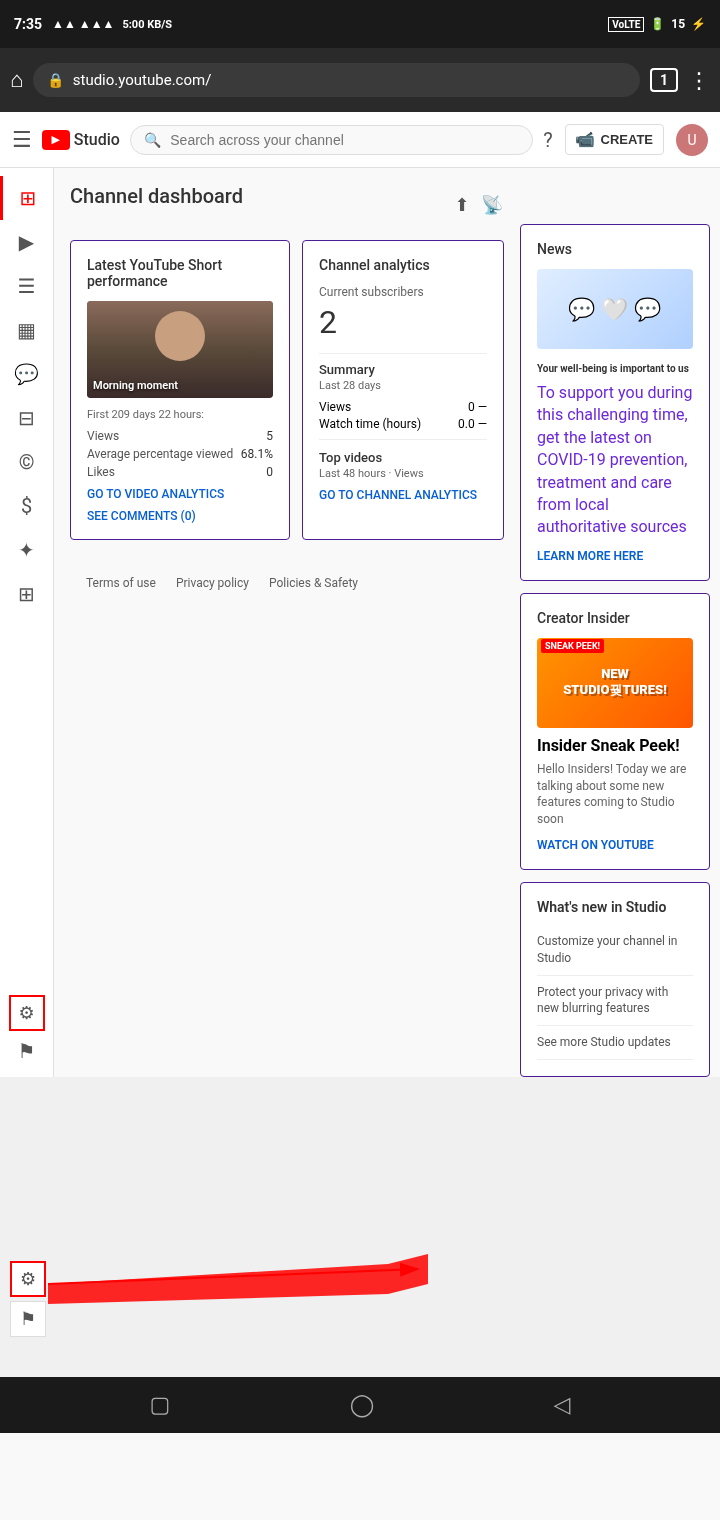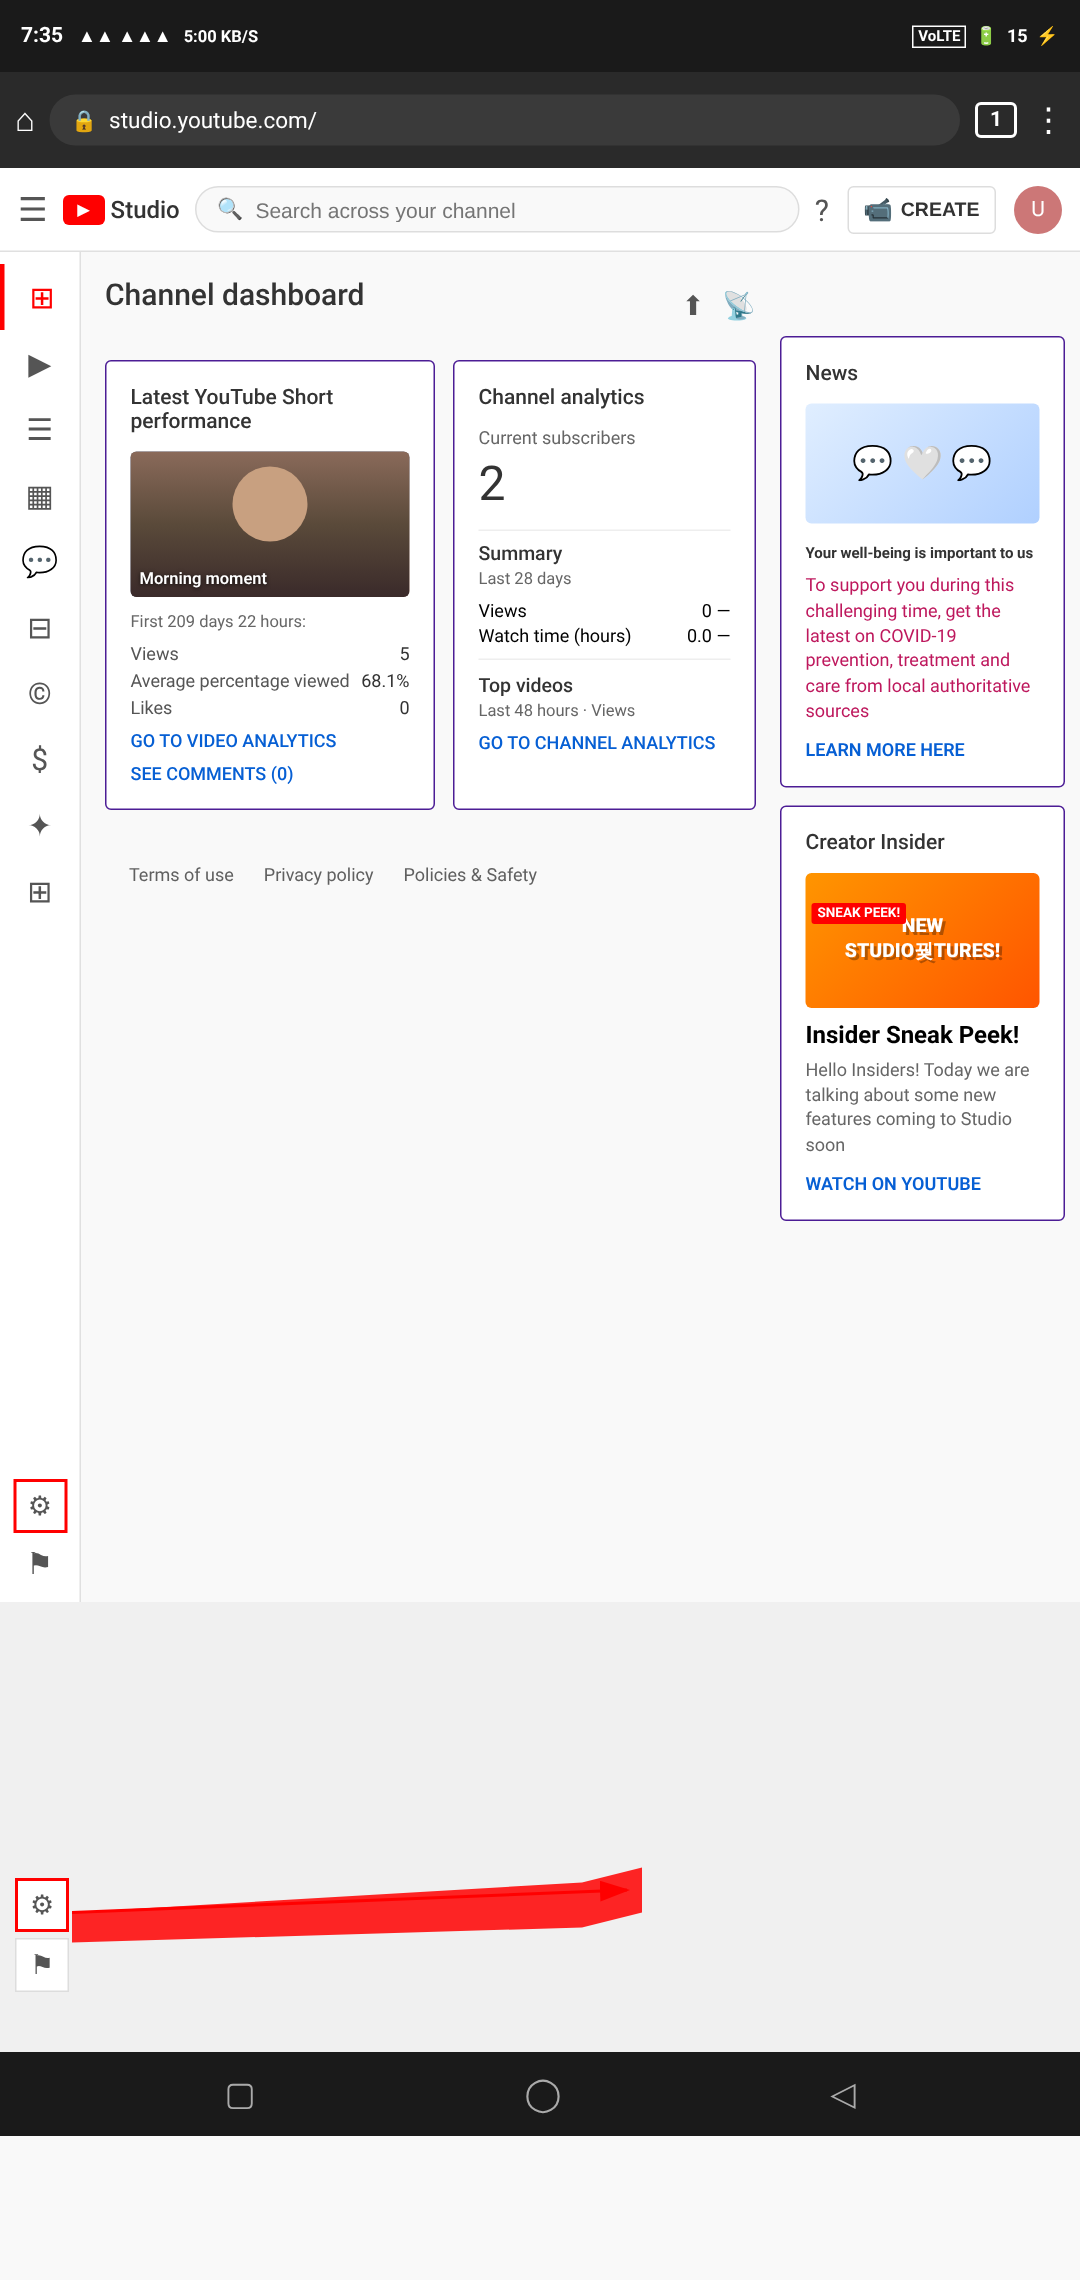--- a/index.html
+++ b/index.html
@@ -249,21 +249,21 @@
       justify-content: center;
       margin-bottom: 8px;
       position: relative;
       overflow: hidden;
     }
     .news-img::before {
       content: '💬 🤍 💬';
       font-size: 22px;
       color: #6699cc;
     }
-    .news-body p { font-size: 12px; color: #be185d; line-height: 1.4; margin: 6px 0; }
+    .news-body p { font-size: 16px; color: #6d28d9; line-height: 1.4; margin: 6px 0; }
     .news-body strong { font-size: 10px; color: #333; }
     .learn-link { font-size: 12px; color: #065fd4; cursor: pointer; font-weight: 600; }
 
     .creator-insider-img {
       width: 100%;
       height: 90px;
       background: linear-gradient(135deg, #ff9500 0%, #ff5500 100%);
       border-radius: 4px;
       display: flex;
       align-items: center;
@@ -276,21 +276,21 @@
       content: 'NEW\ASTUDIO\AFEATURES!';
       white-space: pre;
       text-align: center;
       font-size: 13px;
       font-weight: 900;
       color: white;
       text-shadow: 2px 2px 0 rgba(0,0,0,0.3);
     }
     .sneak-peek-badge {
       position: absolute;
-      top: 20px;
+      top: 1px;
       left: 4px;
       background: #ff0000;
       color: white;
       font-size: 9px;
       font-weight: bold;
       padding: 2px 4px;
       border-radius: 2px;
     }
     .watch-link { font-size: 12px; color: #065fd4; cursor: pointer; font-weight: 600; }
 
@@ -498,20 +498,26 @@
     <div class="card" style="margin-bottom: 12px;">
       <div class="card-title">Creator Insider</div>
       <div class="creator-insider-img">
         <span class="sneak-peek-badge">SNEAK PEEK!</span>
       </div>
       <strong>Insider Sneak Peek!</strong>
       <p style="font-size:12px; color:#666; margin: 6px 0; line-height:1.4;">Hello Insiders! Today we are talking about some new features coming to Studio soon</p>
       <a class="watch-link">WATCH ON YOUTUBE</a>
     </div>
 
+    <div class="card whats-new">
+      <div class="whats-new-title">What's new in Studio</div>
+      <div class="whats-new-item">Customize your channel in Studio</div>
+      <div class="whats-new-item">Protect your privacy with new blurring features</div>
+      <div class="whats-new-item">See more Studio updates</div>
+    </div>
   </div>
 
 </div>
 
 <div style="background: #f0f0f0; min-height: 300px; position: relative; display: flex; align-items: flex-end; padding-bottom: 30px;">
 
   <div style="position: absolute; bottom: 80px; left: 10px; width: 36px; height: 36px; border: 2px solid red; display: flex; align-items: center; justify-content: center; font-size: 18px; color: #555; cursor: pointer; background: white;">⚙</div>
 
   <svg style="position: absolute; bottom: 68px; left: 48px;" width="390" height="60">
     <defs>

